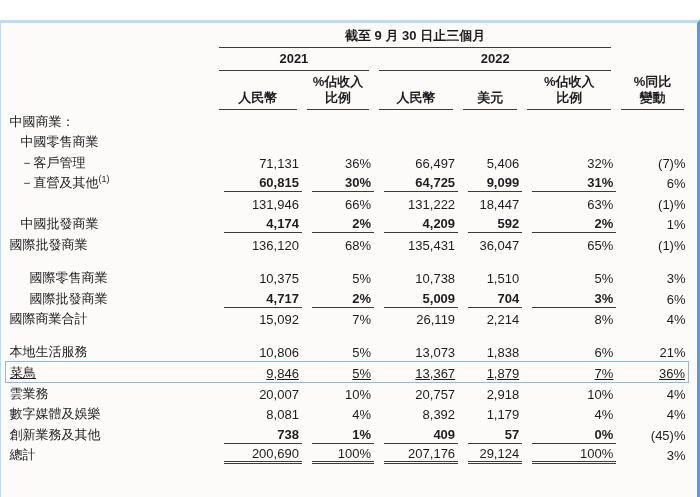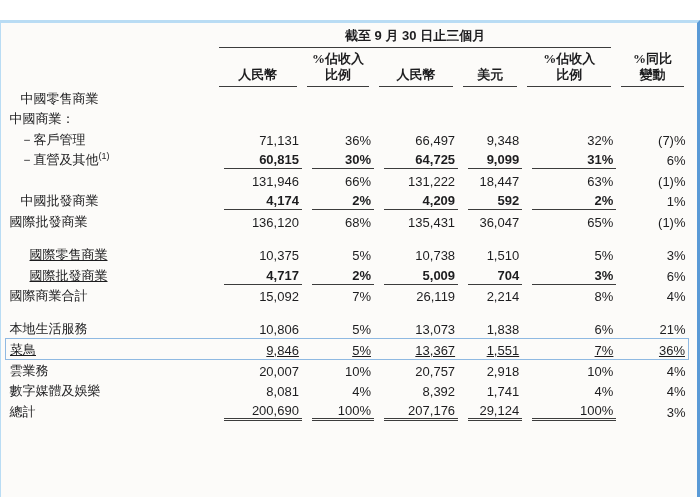--- a/index.html
+++ b/index.html
@@ -25,29 +25,29 @@
   }
   table{width:100%;border-collapse:collapse;table-layout:fixed;}
   col.lblc{width:208px;}
   col.c0{width:88px;} col.c1{width:72px;} col.c2{width:84px;}
   col.c3{width:64px;} col.c4{width:94px;} col.c5{width:72px;}
   td,th{padding:0;font-size:13px;font-weight:normal;vertical-align:bottom;}
   thead td,thead th{line-height:16px;}
   .bold{font-weight:bold;}
   .center{text-align:center;}
   .ruled{border-bottom:1px solid var(--rule);padding-bottom:3px;margin:0 5px;}
-  .pre{white-space:pre-line;font-family:Liberation Serif, serif;}
+  .pre{white-space:pre-line;}
   .period-row td{padding-top:2px;}
   .years-row td{padding-top:3px;}
   .cols-row th{padding-top:3px;}
   .note-row td{padding-top:2px;padding-bottom:3px;}
   tbody td{height:20.5px;}
   td.lbl{white-space:nowrap;overflow:hidden;}
   td.lbl sup{font-size:9px;line-height:0;}
-  .ind0{padding-left:4px;} .ind1{padding-left:15px;} .ind2{padding-left:24px;text-decoration:underline;}
+  .ind0{padding-left:4px;} .ind1{padding-left:15px;} .ind2{padding-left:24px;}
   td.num{text-align:right;}
   .cw{margin-left:10px;padding:0 3px 1px 0;}
   .cw.ul{border-bottom:1px solid var(--rule);font-weight:bold;}
   .cw.dul{border-bottom:3px double var(--rule);padding-bottom:0;}
   tr.blank td{height:13px;}
   tr.hl td{border-top:1px solid var(--highlight);border-bottom:1px solid var(--highlight);text-decoration:underline;}
   tr.hl td:first-child{border-left:1px solid var(--highlight);}
   tr.hl td:last-child{border-right:1px solid var(--highlight);}
 </style>
 </head>
@@ -65,20 +65,30 @@
         <col class="c5">
     </colgroup>
     <thead>
       <tr class="period-row">
         <td></td>
         <td colspan="5">
           <div class="ruled center bold">截至 9 月 30 日止三個月</div>
         </td>
         <td></td>
       </tr>
+      <tr class="years-row">
+        <td></td>
+        <td colspan="2">
+          <div class="ruled center bold">2021</div>
+        </td>
+        <td colspan="3">
+          <div class="ruled center bold">2022</div>
+        </td>
+        <td></td>
+      </tr>
       <tr class="cols-row">
         <td></td>
         <th>
             <div class="ruled center bold pre">人民幣</div>
           </th>
         <th>
             <div class="ruled center bold pre">%佔收入
 比例</div>
           </th>
         <th>
@@ -92,20 +102,41 @@
 比例</div>
           </th>
         <th>
             <div class="ruled center bold pre">%同比
 變動</div>
           </th>
       </tr>
     </thead>
     <tbody id="tbody">
         <tr>
+          <td class="lbl ind0">中國商業：</td>
+          <td class="num">
+            <div class="cw"></div>
+          </td>
+          <td class="num">
+            <div class="cw"></div>
+          </td>
+          <td class="num">
+            <div class="cw"></div>
+          </td>
+          <td class="num">
+            <div class="cw"></div>
+          </td>
+          <td class="num">
+            <div class="cw"></div>
+          </td>
+          <td class="num">
+            <div class="cw"></div>
+          </td>
+        </tr>
+        <tr>
           <td class="lbl ind1">中國零售商業</td>
           <td class="num">
             <div class="cw"></div>
           </td>
           <td class="num">
             <div class="cw"></div>
           </td>
           <td class="num">
             <div class="cw"></div>
           </td>
@@ -113,53 +144,32 @@
             <div class="cw"></div>
           </td>
           <td class="num">
             <div class="cw"></div>
           </td>
           <td class="num">
             <div class="cw"></div>
           </td>
         </tr>
         <tr>
-          <td class="lbl ind0">中國商業：</td>
-          <td class="num">
-            <div class="cw"></div>
-          </td>
-          <td class="num">
-            <div class="cw"></div>
-          </td>
-          <td class="num">
-            <div class="cw"></div>
-          </td>
-          <td class="num">
-            <div class="cw"></div>
-          </td>
-          <td class="num">
-            <div class="cw"></div>
-          </td>
-          <td class="num">
-            <div class="cw"></div>
-          </td>
-        </tr>
-        <tr>
           <td class="lbl ind1">－客戶管理</td>
           <td class="num">
             <div class="cw">71,131</div>
           </td>
           <td class="num">
             <div class="cw">36%</div>
           </td>
           <td class="num">
             <div class="cw">66,497</div>
           </td>
           <td class="num">
-            <div class="cw">9,348</div>
+            <div class="cw">5,406</div>
           </td>
           <td class="num">
             <div class="cw">32%</div>
           </td>
           <td class="num">
             <div class="cw">(7)%</div>
           </td>
         </tr>
         <tr>
           <td class="lbl ind1">－直營及其他<sup>(1)</sup></td>
@@ -340,21 +350,21 @@
           <td class="num">
             <div class="cw">9,846</div>
           </td>
           <td class="num">
             <div class="cw">5%</div>
           </td>
           <td class="num">
             <div class="cw">13,367</div>
           </td>
           <td class="num">
-            <div class="cw">1,551</div>
+            <div class="cw">1,879</div>
           </td>
           <td class="num">
             <div class="cw">7%</div>
           </td>
           <td class="num">
             <div class="cw">36%</div>
           </td>
         </tr>
         <tr>
           <td class="lbl ind0">雲業務</td>
@@ -382,27 +392,48 @@
           <td class="num">
             <div class="cw">8,081</div>
           </td>
           <td class="num">
             <div class="cw">4%</div>
           </td>
           <td class="num">
             <div class="cw">8,392</div>
           </td>
           <td class="num">
-            <div class="cw">1,741</div>
+            <div class="cw">1,179</div>
           </td>
           <td class="num">
             <div class="cw">4%</div>
           </td>
           <td class="num">
             <div class="cw">4%</div>
+          </td>
+        </tr>
+        <tr>
+          <td class="lbl ind0">創新業務及其他</td>
+          <td class="num">
+            <div class="cw ul">738</div>
+          </td>
+          <td class="num">
+            <div class="cw ul">1%</div>
+          </td>
+          <td class="num">
+            <div class="cw ul">409</div>
+          </td>
+          <td class="num">
+            <div class="cw ul">57</div>
+          </td>
+          <td class="num">
+            <div class="cw ul">0%</div>
+          </td>
+          <td class="num">
+            <div class="cw">(45)%</div>
           </td>
         </tr>
         <tr>
           <td class="lbl ind0">總計</td>
           <td class="num">
             <div class="cw dul">200,690</div>
           </td>
           <td class="num">
             <div class="cw dul">100%</div>
           </td>

